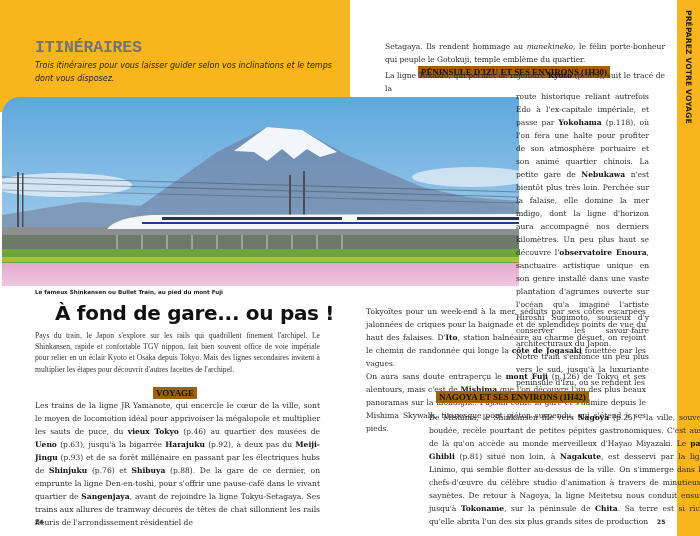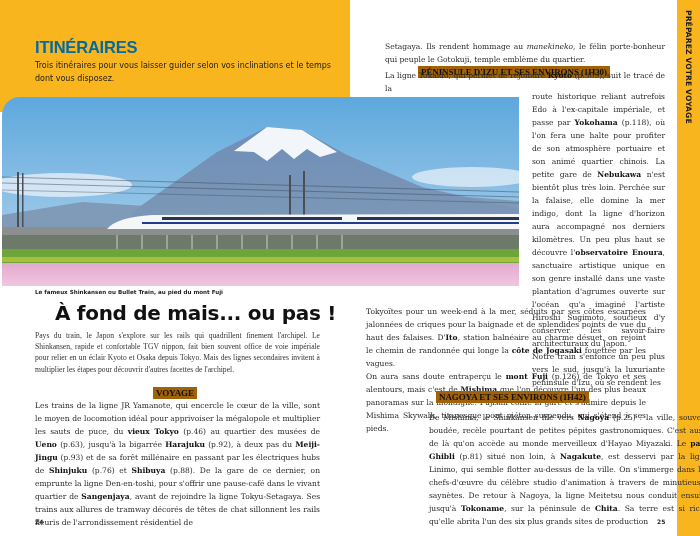--- a/index.html
+++ b/index.html
@@ -1,22 +1,22 @@
 <!DOCTYPE html>
 <html><head>
 <meta charset="utf-8">
 <style>
   html, body { margin:0; padding:0; }
   body { width:700px; height:536px; position:relative; overflow:hidden; background:#ffffff; font-family:"DejaVu Serif", serif; color:#1d1d1b; }
   .yellow-panel { position:absolute; left:0; top:0; width:350px; height:112px; background:#f9b51d; }
   .side-strip { position:absolute; left:677px; top:0; width:23px; height:536px; background:#f9b51d; }
   .side-strip-text { position:absolute; left:677px; top:10px; width:23px; height:190px; display:flex; justify-content:center; }
   .side-strip-text span { writing-mode:vertical-rl; font-family:"DejaVu Sans", sans-serif; font-weight:bold; font-size:7.6px; letter-spacing:0.1px; color:#1d1d1b; white-space:nowrap; }
-  .itin-title { position:absolute; left:35px; top:38px; font-family:Liberation Sans, sans-serif; font-weight:900; font-size:16.5px; letter-spacing:-0.2px; color:#0369a1; }
-  .itin-sub { position:absolute; left:35px; top:59px; width:300px; font-family:"DejaVu Sans", sans-serif; font-size:8px; line-height:13px; color:#1d1d1b; }
+  .itin-title { position:absolute; left:35px; top:38px; font-family:Liberation Mono, monospace; font-weight:900; font-size:16.5px; letter-spacing:-0.2px; color:#737373; }
+  .itin-sub { position:absolute; left:35px; top:59px; width:300px; font-family:"DejaVu Sans", sans-serif; font-size:8px; line-height:13px; color:#1d1d1b;font-style:italic; }
   .photo { position:absolute; left:2px; top:97px; width:517px; height:189px; border-radius:18px 0 0 0; overflow:hidden; }
   .photo svg { display:block; }
   .caption { position:absolute; left:35px; top:289px; font-family:"DejaVu Sans", sans-serif; font-weight:bold; font-size:5.6px; color:#1d1d1b; }
   .big-title { position:absolute; left:55px; top:301px; font-family:"DejaVu Sans", sans-serif; font-weight:900; font-size:20px; letter-spacing:-0.3px; color:#111; white-space:nowrap; }
   .intro { position:absolute; left:35px; top:330px; width:285px; font-family:Liberation Serif, serif; font-size:7.6px; line-height:11.2px; color:#333; text-align:justify; }
   .sec-head { position:absolute; font-family:Liberation Serif, serif; font-weight:900; font-size:9px; color:#111; background:#a16207; padding:1px 3px; white-space:nowrap; letter-spacing:-0.1px; }
   .body-text { position:absolute; font-size:7.55px; line-height:13px; color:#2b2b2b; text-align:justify; }
   .body-text b { color:#111; }
   .pg { position:absolute; font-family:"DejaVu Sans", sans-serif; font-weight:bold; font-size:6px; color:#1d1d1b; }
 </style>
@@ -92,41 +92,41 @@
 
     <rect x="0" y="152" width="517" height="14" fill="#6ea53a"></rect>
     <rect x="0" y="160" width="517" height="5" fill="#a8bf3a"></rect>
 
     <rect x="0" y="166" width="517" height="23" fill="url(#flowers)"></rect>
   </svg>
 </div>
 
 <div class="caption">Le fameux Shinkansen ou Bullet Train, au pied du mont Fuji</div>
 
-<div class="big-title">À fond de mais... ou pas !</div>
+<div class="big-title">À fond de gare... ou pas !</div>
 <div class="intro">Pays du train, le Japon s'explore sur les rails qui quadrillent finement l'archipel. Le Shinkansen, rapide et confortable TGV nippon, fait bien souvent office de voie impériale pour relier en un éclair Kyoto et Osaka depuis Tokyo. Mais des lignes secondaires invitent à multiplier les étapes pour découvrir d'autres facettes de l'archipel.</div>
 
 <div class="sec-head" style="left:153px; top:387px;">VOYAGE</div>
 <div class="body-text" style="left:35px; top:399px; width:285px;">
   <span>Les trains de la ligne JR Yamanote, qui encercle le cœur de la ville, sont le moyen de locomotion idéal pour apprivoiser la mégalopole et multiplier les sauts de puce, du </span><b>vieux Tokyo</b><span> (p.46) au quartier des musées de </span><b>Ueno</b><span> (p.63), jusqu'à la bigarrée </span><b>Harajuku</b><span> (p.92), à deux pas du </span><b>Meiji-Jingu</b><span> (p.93) et de sa forêt millénaire en passant par les électriques hubs de </span><b>Shinjuku</b><span> (p.76) et </span><b>Shibuya</b><span> (p.88). De la gare de ce dernier, on emprunte la ligne Den-en-toshi, pour s'offrir une pause-café dans le vivant quartier de </span><b>Sangenjaya</b><span>, avant de rejoindre la ligne Tokyu-Setagaya. Ses trains aux allures de tramway décorés de têtes de chat sillonnent les rails fleuris de l'arrondissement résidentiel de</span>
 </div>
 
 <div class="pg" style="left:35px; top:518px;">24</div>
 
 <div class="body-text" style="left:385px; top:40px; width:280px;">
   <span>Setagaya. Ils rendent hommage au </span><i>manekineko</i><span>, le félin porte-bonheur qui peuple le Gotokuji, temple emblème du quartier.</span>
 </div>
 
 <div class="sec-head" style="left:418px; top:66px;">PÉNINSULE D'IZU ET SES ENVIRONS (1H30)</div>
 
 <div class="body-text" style="left:385px; top:69px; width:280px;">
   <span>La ligne Tokaido, qui permet de rejoindre </span><b>Kyoto</b><span> (p.309), suit le tracé de la</span>
 </div>
 
-<div class="body-text" style="left:532px; top:90px; width:133px;">
+<div class="body-text" style="left:516px; top:90px; width:133px;">
   <span>route historique reliant autrefois Edo à l'ex-capitale impériale, et passe par </span><b>Yokohama</b><span> (p.118), où l'on fera une halte pour profiter de son atmosphère portuaire et son animé quartier chinois. La petite gare de </span><b>Nebukawa</b><span> n'est bientôt plus très loin. Perchée sur la falaise, elle domine la mer indigo, dont la ligne d'horizon aura accompagné nos derniers kilomètres. Un peu plus haut se découvre l'</span><b>observatoire Enoura</b><span>, sanctuaire artistique unique en son genre installé dans une vaste plantation d'agrumes ouverte sur l'océan qu'a imaginé l'artiste Hiroshi Sugimoto, soucieux d'y conserver les savoir-faire architecturaux du Japon.</span><br><span>Notre train s'enfonce un peu plus vers le sud, jusqu'à la luxuriante péninsule d'Izu, où se rendent les</span>
 </div>
 
 <div class="body-text" style="left:366px; top:305px; width:280px;">
   <span>Tokyoïtes pour un week-end à la mer, séduits par ses côtes escarpées jalonnées de criques pour la baignade et de splendides points de vue du haut des falaises. D'</span><b>Ito</b><span>, station balnéaire au charme désuet, on rejoint le chemin de randonnée qui longe la </span><b>côte de Jogasaki</b><span> fouettée par les vagues.</span><br><span>On aura sans doute entraperçu le </span><b>mont Fuji</b><span> (p.126) de Tokyo et ses alentours, mais c'est de </span><b>Mishima</b><span> que l'on découvre l'un des plus beaux panoramas sur la montagne. Fujisan coiffe la gare et s'admire depuis le Mishima Skywalk, titanesque pont piéton suspendu, qui s'étend à ses pieds.</span>
 </div>
 
 <div class="sec-head" style="left:436px; top:391px;">NAGOYA ET SES ENVIRONS (1H42)</div>
 
 <div class="body-text" style="left:385px; top:411px; width:280px;margin-left:44px;">

